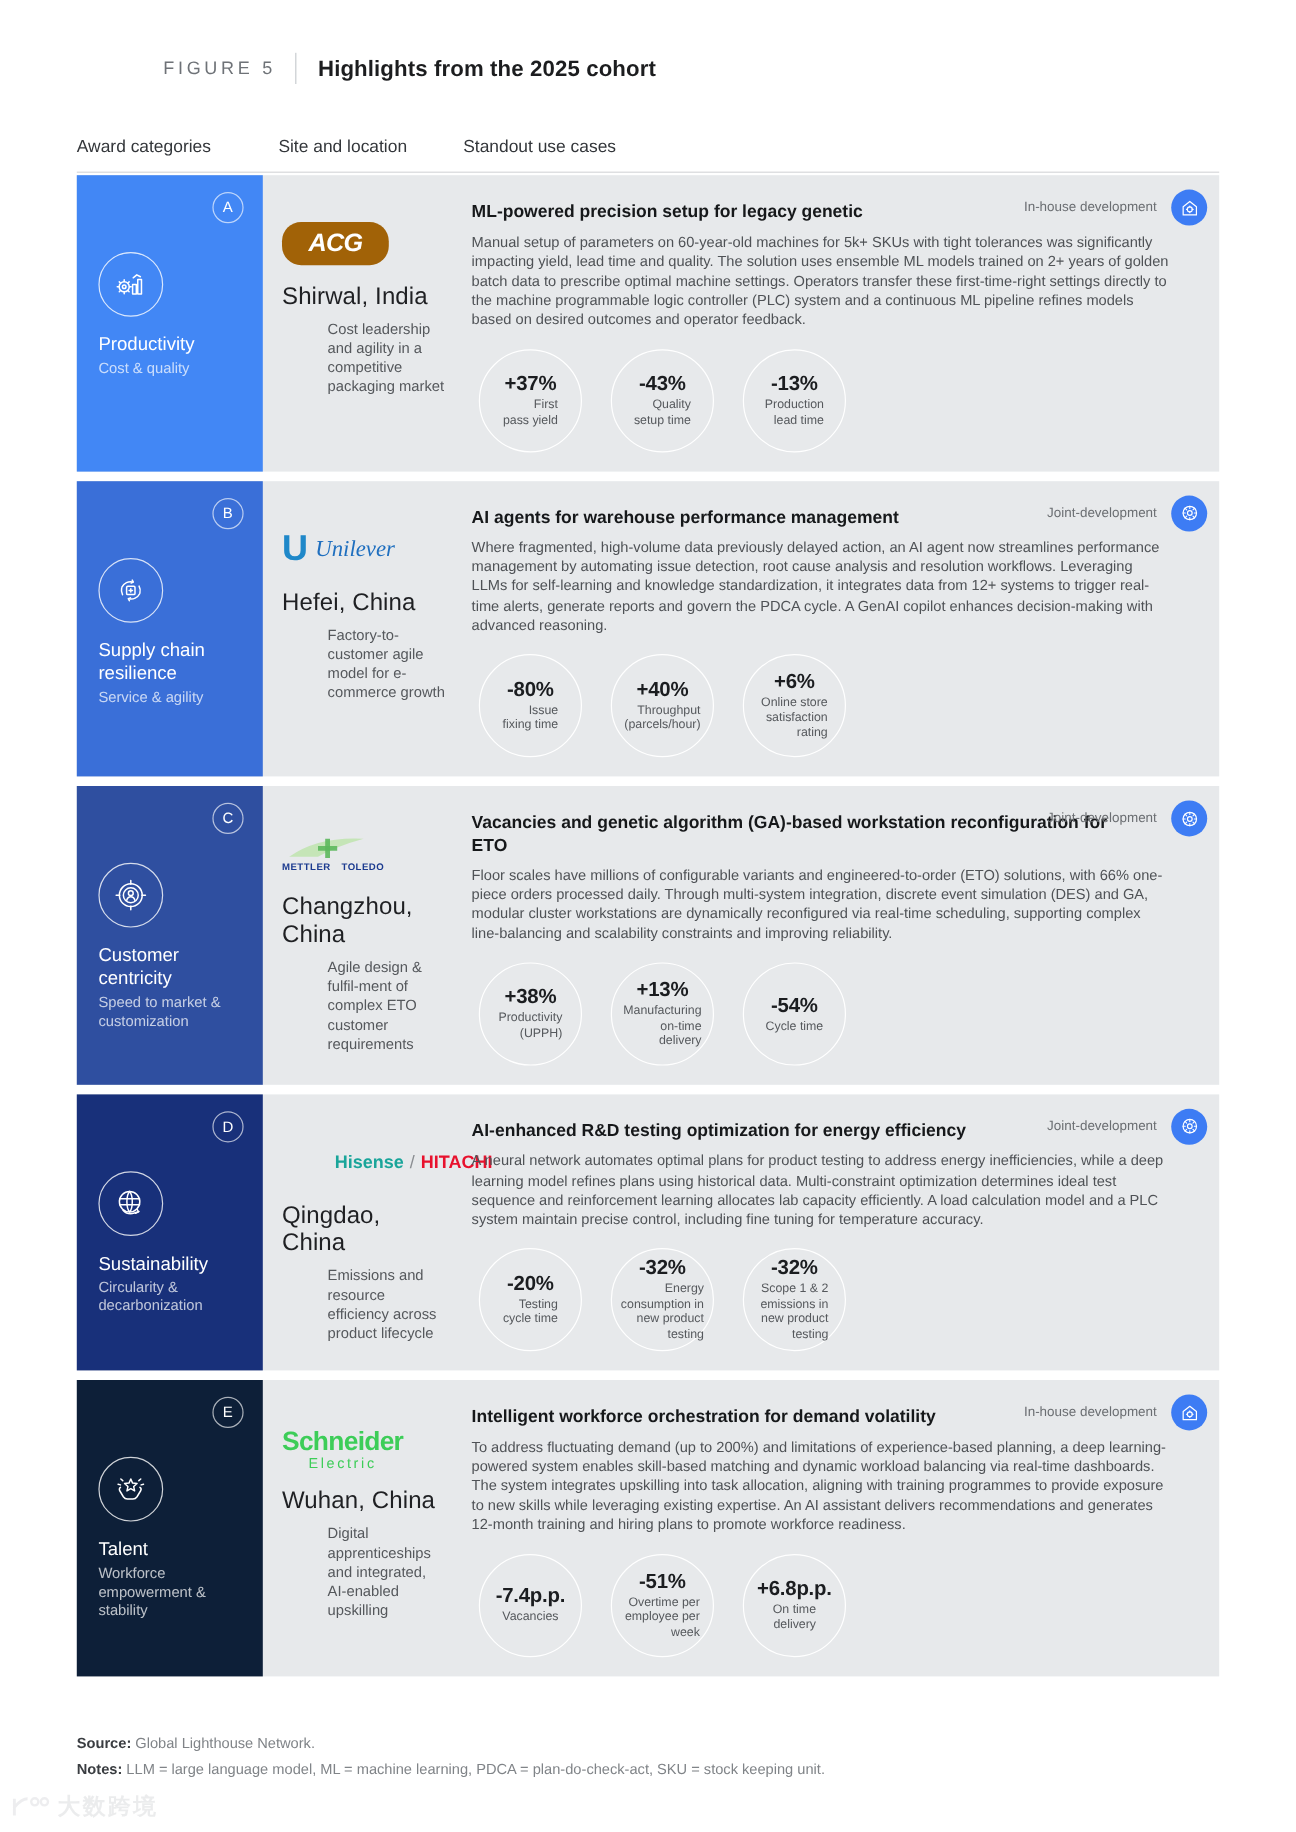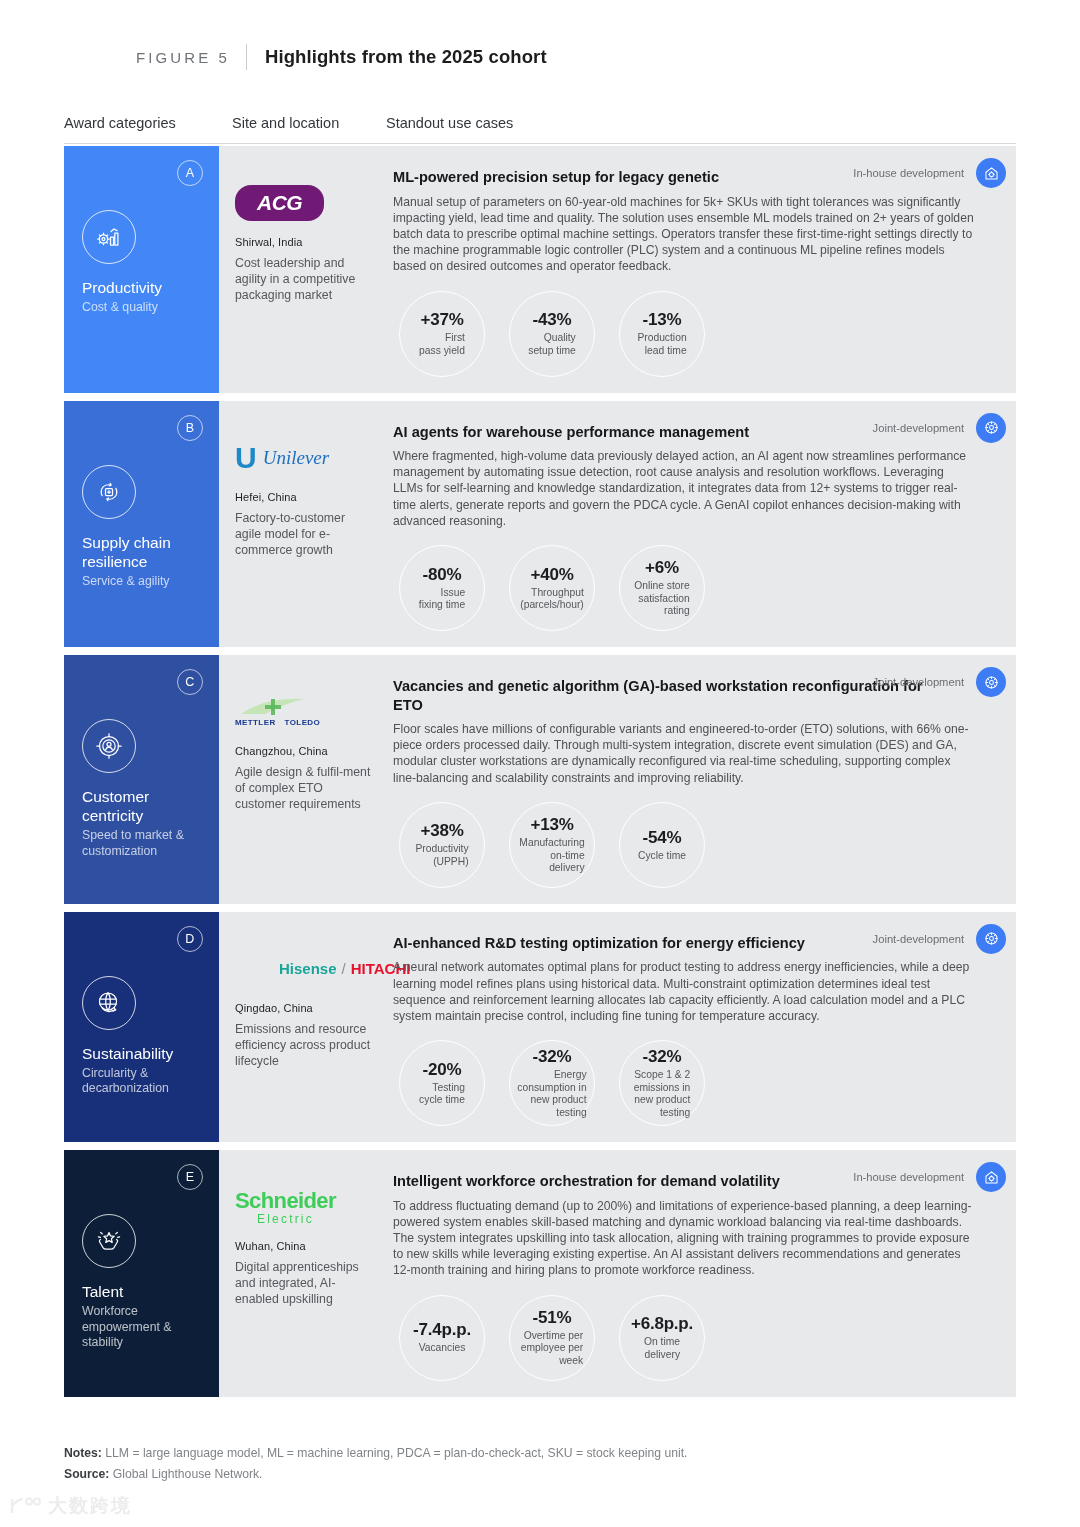--- a/index.html
+++ b/index.html
@@ -44,22 +44,22 @@
     margin-top:48px; width:54px; height:54px; border-radius:50%;
     border:1.3px solid rgba(255,255,255,.8); display:flex; align-items:center; justify-content:center;
   }
   .cat .cicon svg { display:block; }
   .cat .cat-title { margin-top:14px; font-size:15.5px; line-height:19px; color:#ffffff; font-weight:400; }
   .cat .cat-sub { margin-top:3px; font-size:12.3px; line-height:15.5px; color:rgba(255,255,255,.72); }
 
   
   .site { flex:0 0 168px; width:168px; padding:28px 14px 14px 16px; }
   .logo-wrap { height:58px; display:flex; align-items:center; }
-  .site-city { font-size:11px; color:#1f2023; margin-top:4px; letter-spacing:.1px; }
-  .site-desc { font-size:12.3px; line-height:16px; color:#55585c; margin-top:7px; }
+  .site-city { font-size:20px; color:#1f2023; margin-top:4px; letter-spacing:.1px; }
+  .site-desc { font-size:12.3px; line-height:16px; color:#55585c; margin-top:7px;margin-left:38px; }
 
   
   .uc { flex:1 1 auto; padding:22px 22px 16px 6px; position:relative; }
   .uc-devtag {
     position:absolute; right:52px; top:21px; font-size:11.2px; color:#6b6e72; white-space:nowrap;
   }
   .uc-devicon {
     position:absolute; right:10px; top:12px; width:30px; height:30px; border-radius:50%;
     background:#3d7cf4; display:flex; align-items:center; justify-content:center;
   }
@@ -78,21 +78,21 @@
   .footer { position:absolute; left:64px; top:1443px; width:952px; }
   .footer div { font-size:12.2px; line-height:21px; color:#808488; }
   .footer b { color:#3a3d41; font-weight:700; }
 
   
   .wm { position:absolute; left:8px; bottom:8px; display:flex; align-items:center; gap:6px; opacity:.5; }
   .wm .wm-txt { font-size:19px; color:#d9dadc; letter-spacing:2px; font-weight:700; }
 
   
   .acg-pill {
-    background:#701a75; border-radius:16px; padding:6px 22px; display:inline-block;
+    background:#a16207; border-radius:16px; padding:6px 22px; display:inline-block;
   }
   .acg-pill span { color:#fff; font-weight:700; font-size:21px; font-style:italic; letter-spacing:-.5px; }
   .unilever { display:flex; align-items:center; gap:6px; }
   .unilever .u-mark { font-size:30px; color:#1f88c9; font-weight:700; line-height:1; }
   .unilever .u-name { font-size:19px; color:#1f6fbf; font-style:italic; font-family:"Liberation Serif", serif; }
   .mt-logo { display:flex; flex-direction:column; gap:1px; }
   .mt-logo .mt-swoosh { width:74px; height:20px; }
   .mt-logo .mt-txt { display:flex; gap:9px; font-size:8px; font-weight:700; color:#1b3a8f; letter-spacing:.4px; }
   .hisense { display:flex; align-items:center; gap:5px; font-size:15px; font-weight:700; }
   .hisense .hs { color:#1aa59a;margin-left:44px; }
@@ -383,22 +383,22 @@
     <div class="metric">
       <div class="mval">+6.8p.p.</div>
       <div class="mlab">On time<br>delivery</div>
     </div>
           </div>
     </div>
       </div>
     </div>
 
   <div class="footer">
+    <div><b>Source:</b><span> Global Lighthouse Network.</span></div>
     <div><b>Notes:</b><span> LLM = large language model, ML = machine learning, PDCA = plan-do-check-act, SKU = stock keeping unit.</span></div>
-    <div><b>Source:</b><span> Global Lighthouse Network.</span></div>
   </div>
 
   <div class="wm">
     <svg width="34" height="20" viewBox="0 0 34 20">
       <path d="M4 3 L4 17 M4 10 Q10 3 15 3" stroke="#dcdde0" stroke-width="2.4" fill="none"></path>
       <circle cx="21" cy="5.5" r="3" fill="none" stroke="#dcdde0" stroke-width="2"></circle>
       <circle cx="29" cy="5.5" r="3" fill="none" stroke="#dcdde0" stroke-width="2"></circle>
     </svg>
     <span class="wm-txt">大数跨境</span>
   </div>

